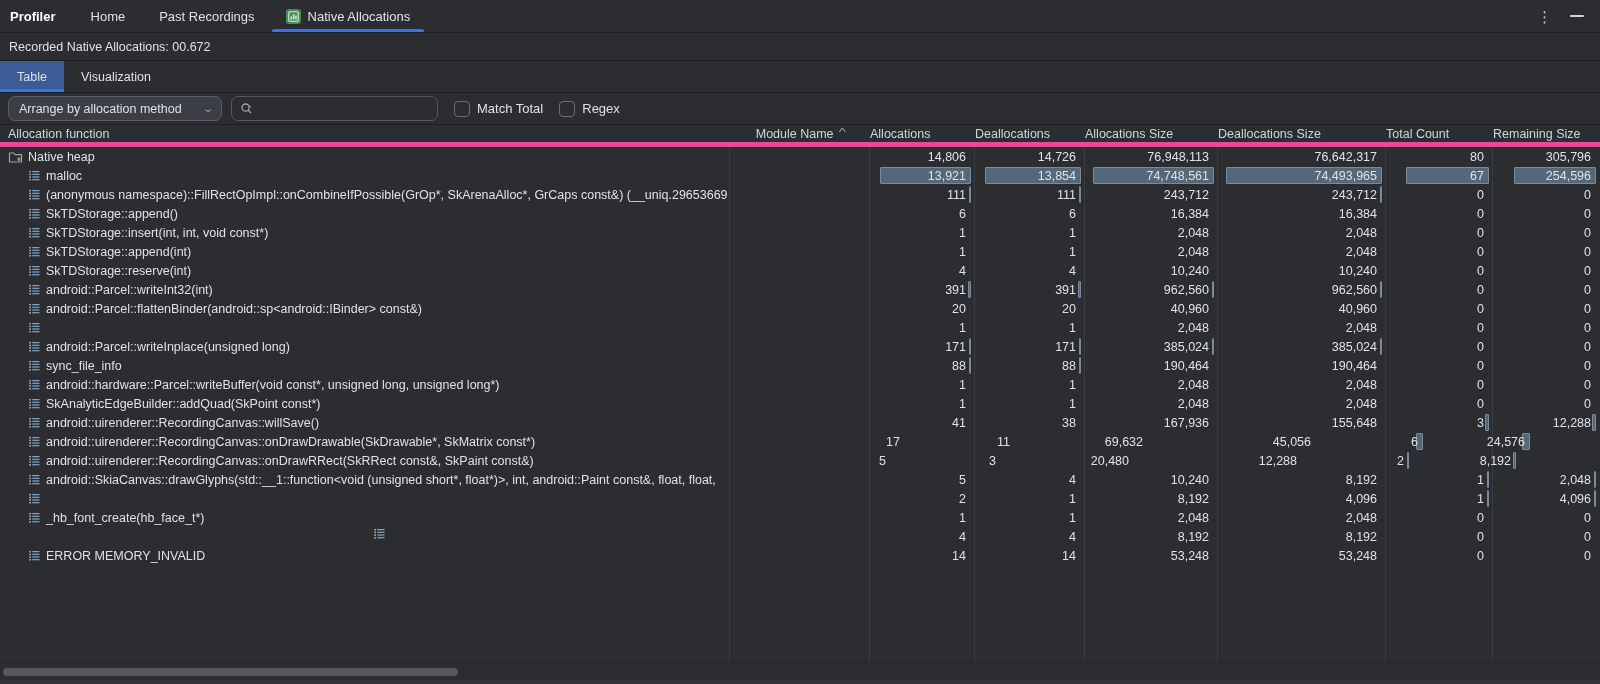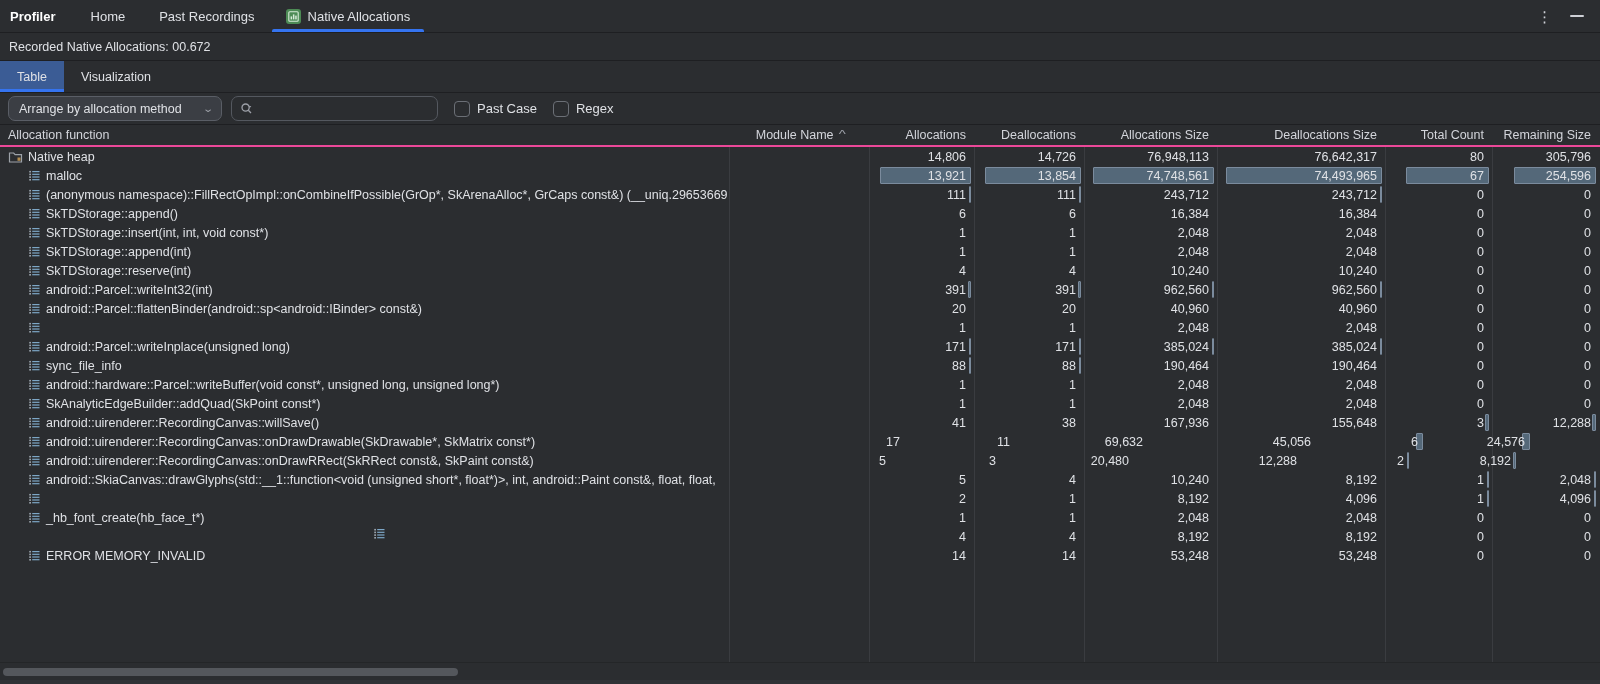--- a/index.html
+++ b/index.html
@@ -35,25 +35,25 @@
   .dropdown { width:214px; height:25px; background:#3b3e44; border:1px solid #5a5e66; border-radius:7px;
               display:flex; align-items:center; justify-content:space-between; padding:0 9px 0 10px; font-size:12.5px; }
   .chev { color:#9da0a8; font-size:10px; transform:scaleX(1.4); }
   .searchbox { width:207px; height:25px; margin-left:9px; background:transparent; border:1px solid #54585f; border-radius:7px;
                display:flex; align-items:center; padding:0 8px; }
   .searchbox input { background:transparent; border:none; outline:none; color:#dfe1e5; width:140px; font-family:inherit; font-size:12.5px; }
   .checkwrap { display:flex; align-items:center; gap:7px; margin-left:16px; font-size:13px; }
   .checkbox { width:16px; height:16px; border:1.5px solid #6b6f76; border-radius:4px; background:transparent; flex:none; }
 
   
-  .thead { height:22px; display:flex; align-items:center; border-bottom:2px solid #ec4899; flex:none; font-size:12.5px; color:#d3d5db; }
+  .thead { height:22px; display:flex; align-items:center; border-bottom:5px solid #ec4899; flex:none; font-size:12.5px; color:#d3d5db; }
   .th { height:100%; display:flex; align-items:center; overflow:hidden; white-space:nowrap; flex:none; }
   .th.left { justify-content:flex-start; padding-left:8px; }
   .th.center { justify-content:center; gap:6px; }
-  .th.right { justify-content:flex-end; padding-right:9px; }
+  .th.right { justify-content:flex-start; padding-right:9px; }
   .sort { color:#9da0a8; font-size:10px; transform:scaleX(1.5); margin-top:-2px; }
 
   .tbody-wrap { flex:1; position:relative; overflow:hidden; }
   .dividers { position:absolute; inset:0; pointer-events:none; }
   .divider { position:absolute; top:0; bottom:0; width:1px; background:#3a3c40; }
   .tbody { position:absolute; inset:0; }
   .tr { height:19px; display:flex; align-items:stretch; font-size:12.5px; }
   .td { flex:none; position:relative; display:flex; align-items:center; overflow:hidden; white-space:nowrap; }
   .td.fn { gap:5px; }
   .td.fn .icon { flex:none; display:inline-flex; }
@@ -114,21 +114,21 @@
         <svg width="14" height="14" viewBox="0 0 14 14">
             <circle cx="5.6" cy="5.6" r="3.6" fill="none" stroke="#9da0a8" stroke-width="1.3"></circle>
             <line x1="8.3" y1="8.3" x2="11" y2="11" stroke="#9da0a8" stroke-width="1.3"></line>
             <path d="M11 5.2 l3 0 l-1.5 2 z" fill="#9da0a8" transform="translate(-0.6,-0.4) scale(0.85)"></path>
           </svg>
       </span>
       <input type="text" value="" style="">
     </div>
     <span class="checkwrap">
       <span class="checkbox"></span>
-      <span>Past Case</span>
+      <span>Match Total</span>
     </span>
     <span class="checkwrap">
       <span class="checkbox"></span>
       <span>Regex</span>
     </span>
   </div>
 
   <div class="thead" id="thead">
       <div class="th left" style="width: 730px;">
         <span>Allocation function</span>

